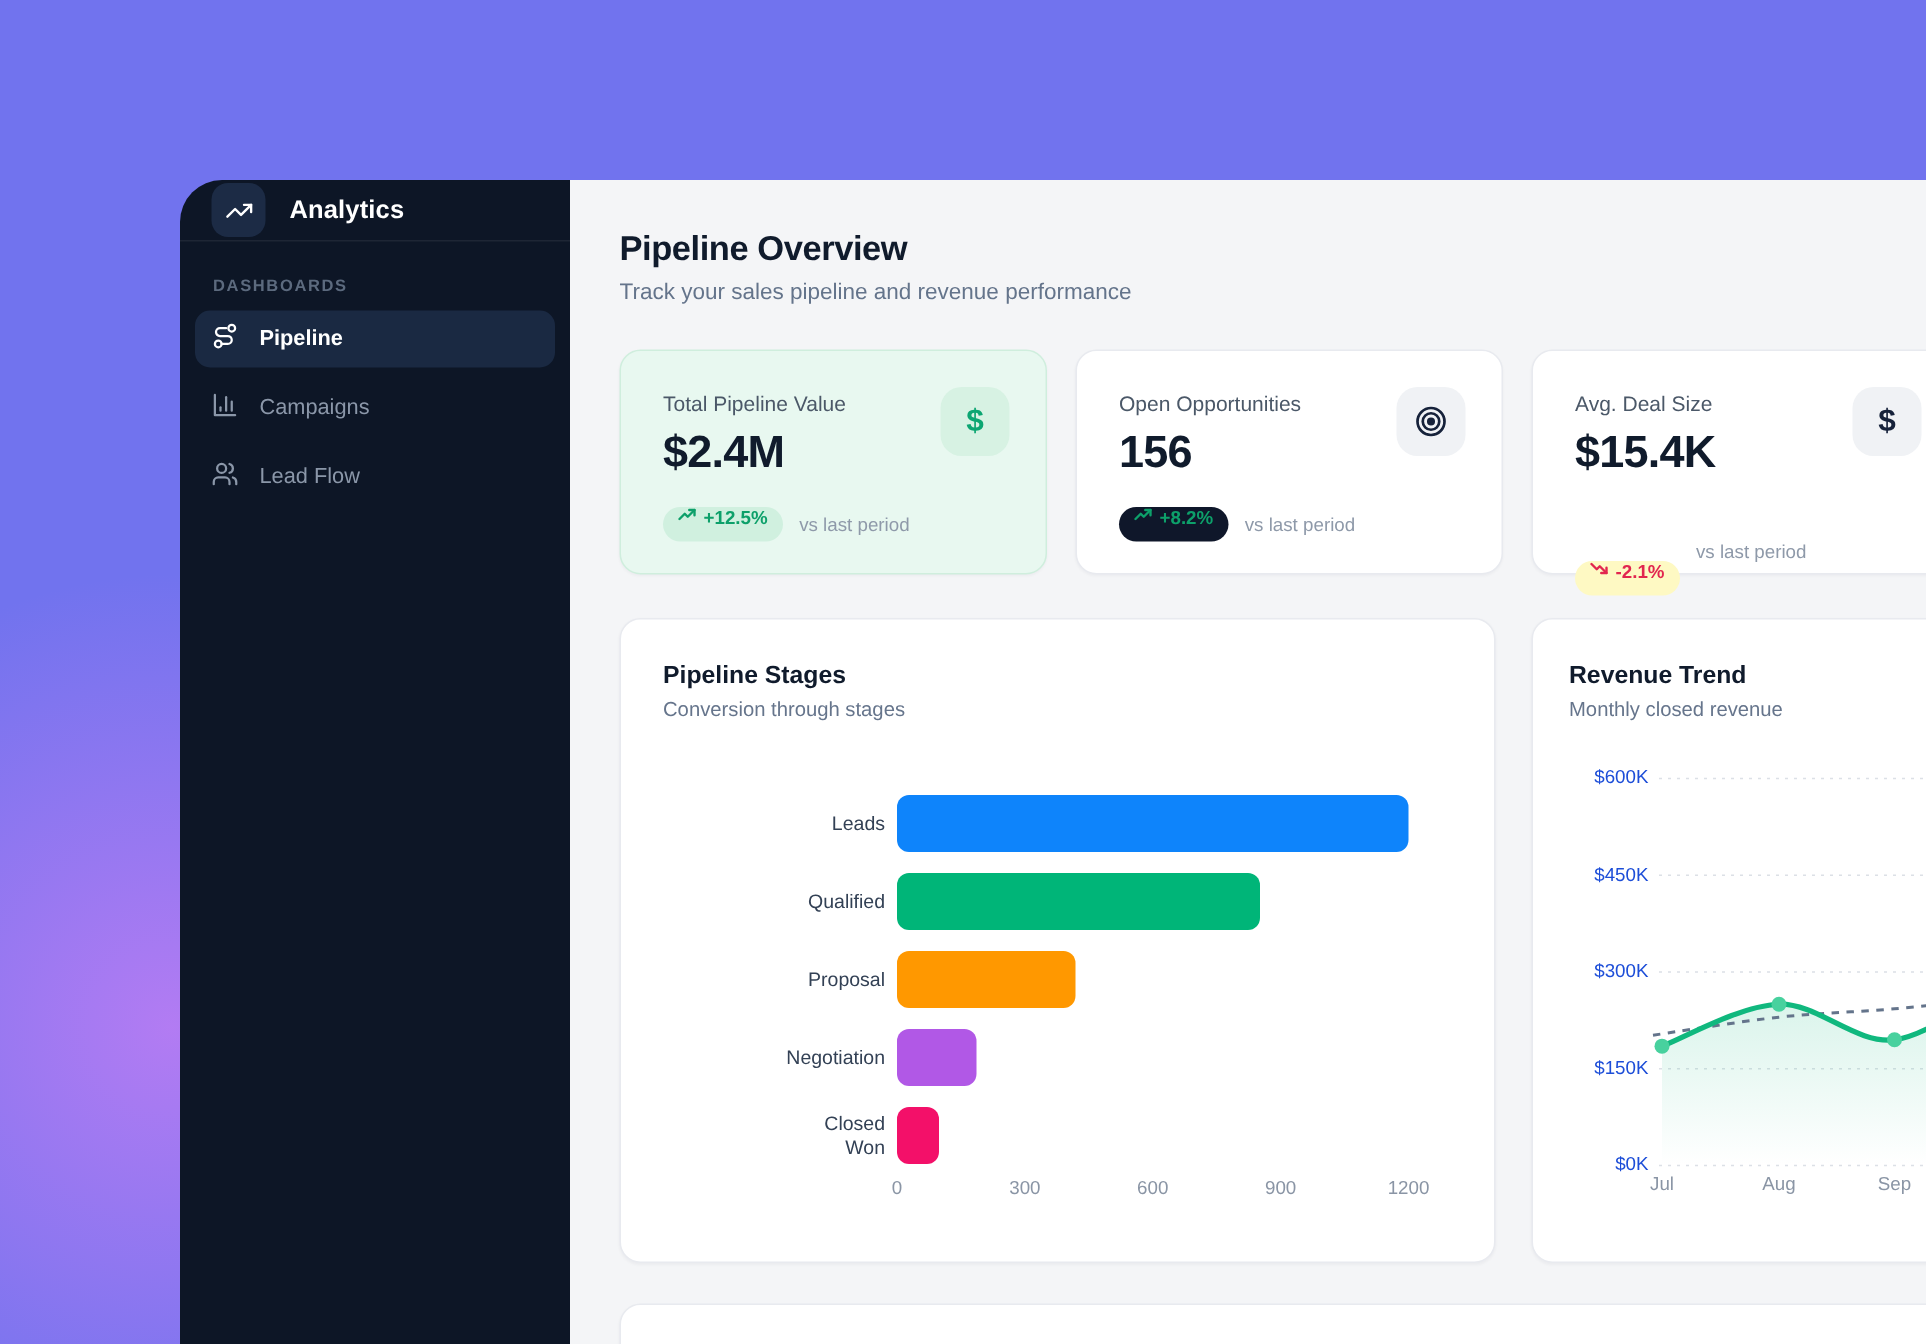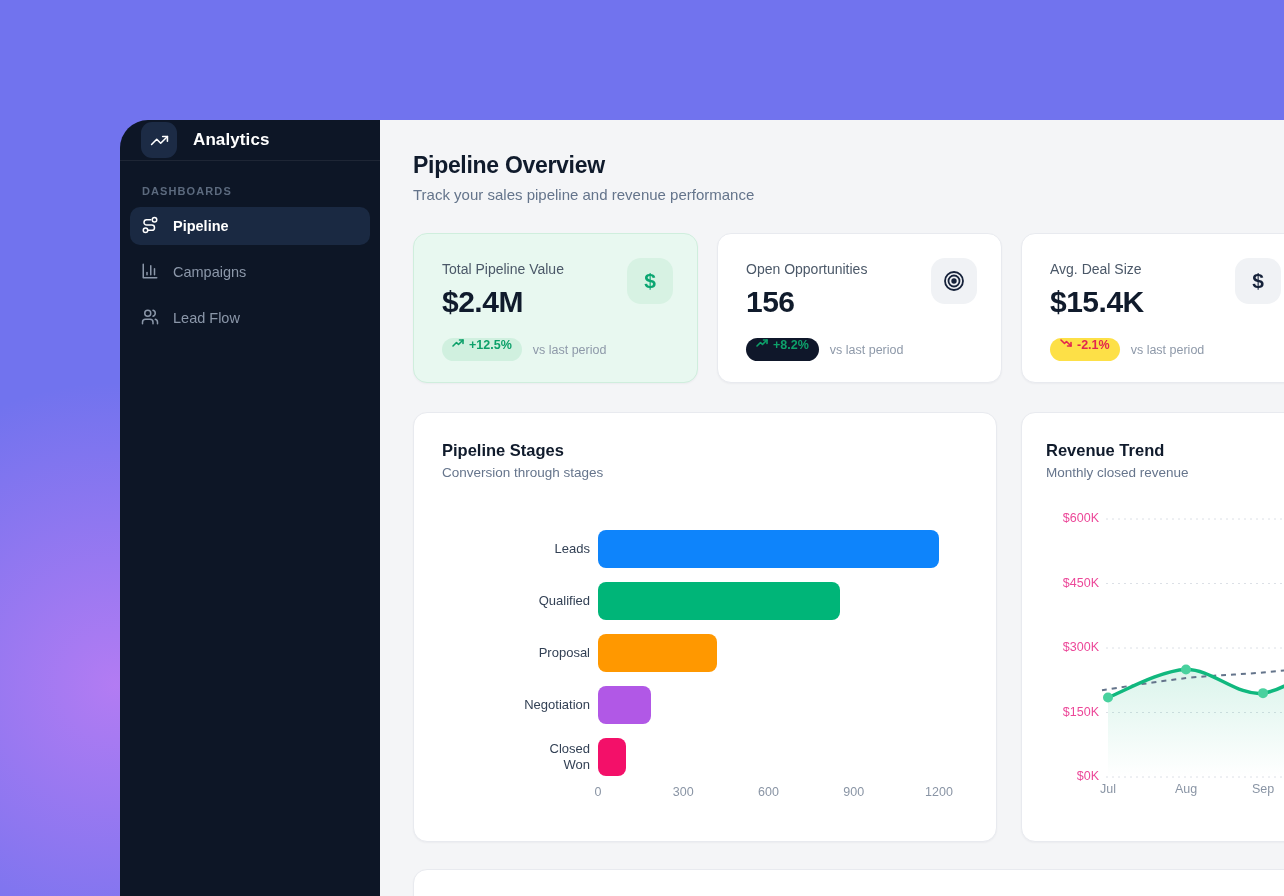--- a/index.html
+++ b/index.html
@@ -49,21 +49,21 @@
   }
   .kpi--highlight { background:#e8f8f0; border-color:#cfeedd; }
   .kpi-label { font-size:14px; color:#4b5868; }
   .kpi-value { margin-top:8px; font-size:30px; font-weight:800; color:#101b2c; letter-spacing:-.5px; }
   .kpi-foot { margin-top:19px; display:flex; align-items:center; gap:11px; }
   .badge {
     display:inline-flex; align-items:flex-start; gap:5px; height:23px; padding:0 10px;
     border-radius:999px; font-size:12.5px; font-weight:700;
   }
   .badge[data-dir="up"]   { background:#0f172a; color:#0da06a; }
-  .badge[data-dir="down"] { background:#fde047; color:#e2264f; }
+  .badge[data-dir="down"] { background:#fef9c3; color:#e2264f;margin-top:36px; }
   .kpi--highlight .badge[data-dir="up"] { background:#d0f0df; }
   .badge[data-dir="down"] svg { transform:scaleY(-1); }
   .kpi-compare { font-size:12.5px; color:#8e99a9; }
   .kpi-icon-sq {
     position:absolute; top:24px; right:24px; width:46px; height:46px; border-radius:14px;
     display:flex; align-items:center; justify-content:center;
   }
   .kpi-icon-sq.mint { background:#d7f2e3; color:#0ca672; }
   .kpi-icon-sq.gray { background:#f0f2f5; color:#16223a; }
   .dollar-glyph { font-size:21px; font-weight:600; }
@@ -80,21 +80,21 @@
   .bar-row { display:grid; grid-template-columns:148px 1fr; column-gap:8px; height:52px; align-items:center; }
   .bar-label { text-align:right; font-size:13px; color:#334155; line-height:1.25; justify-self:end; }
   .bar-label.wrap { max-width:58px; }
   .bar-fill { height:38px; border-radius:8px; }
   .bar-axis { position:relative; height:20px; margin-top:2px; }
   .bar-axis span { position:absolute; transform:translateX(-50%); font-size:12.5px; color:#8a95a5; }
   
   .revenue-card { position:relative; width:285px; height:430px; padding:28px 24px; overflow:hidden; }
   .trend-svg { position:absolute; left:0; top:0; width:285px; height:430px; }
   .ylabels span { position:absolute; right:206px; width:70px; text-align:right;
-    font-size:12.5px; color:#ec4899; }
+    font-size:12.5px; color:#1d4ed8; }
   .ylabels span, .xlabels span { pointer-events:none; }
   .xlabels span { position:absolute; transform:translateX(-50%); top:369px;
     font-size:12.5px; color:#8a95a5; }
   
   .bottom-card { margin-top:27px; width:893px; height:140px; }
 </style>
 </head>
 <body>
 
 <div class="window">

